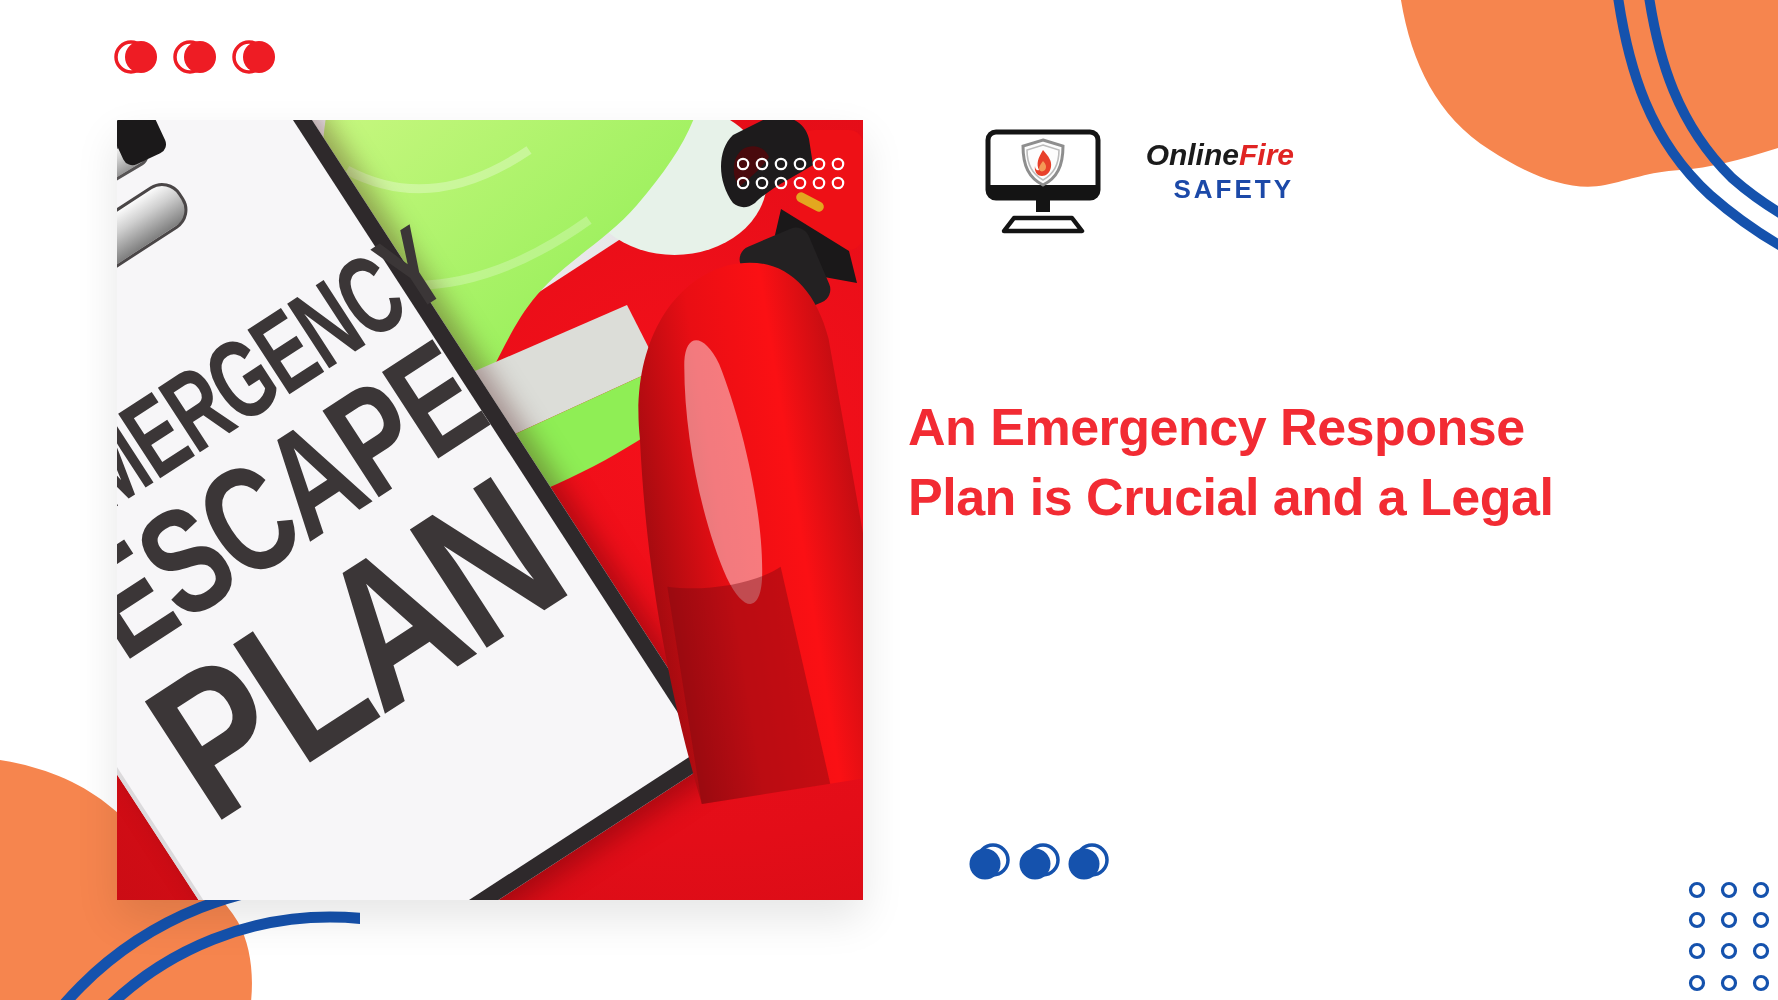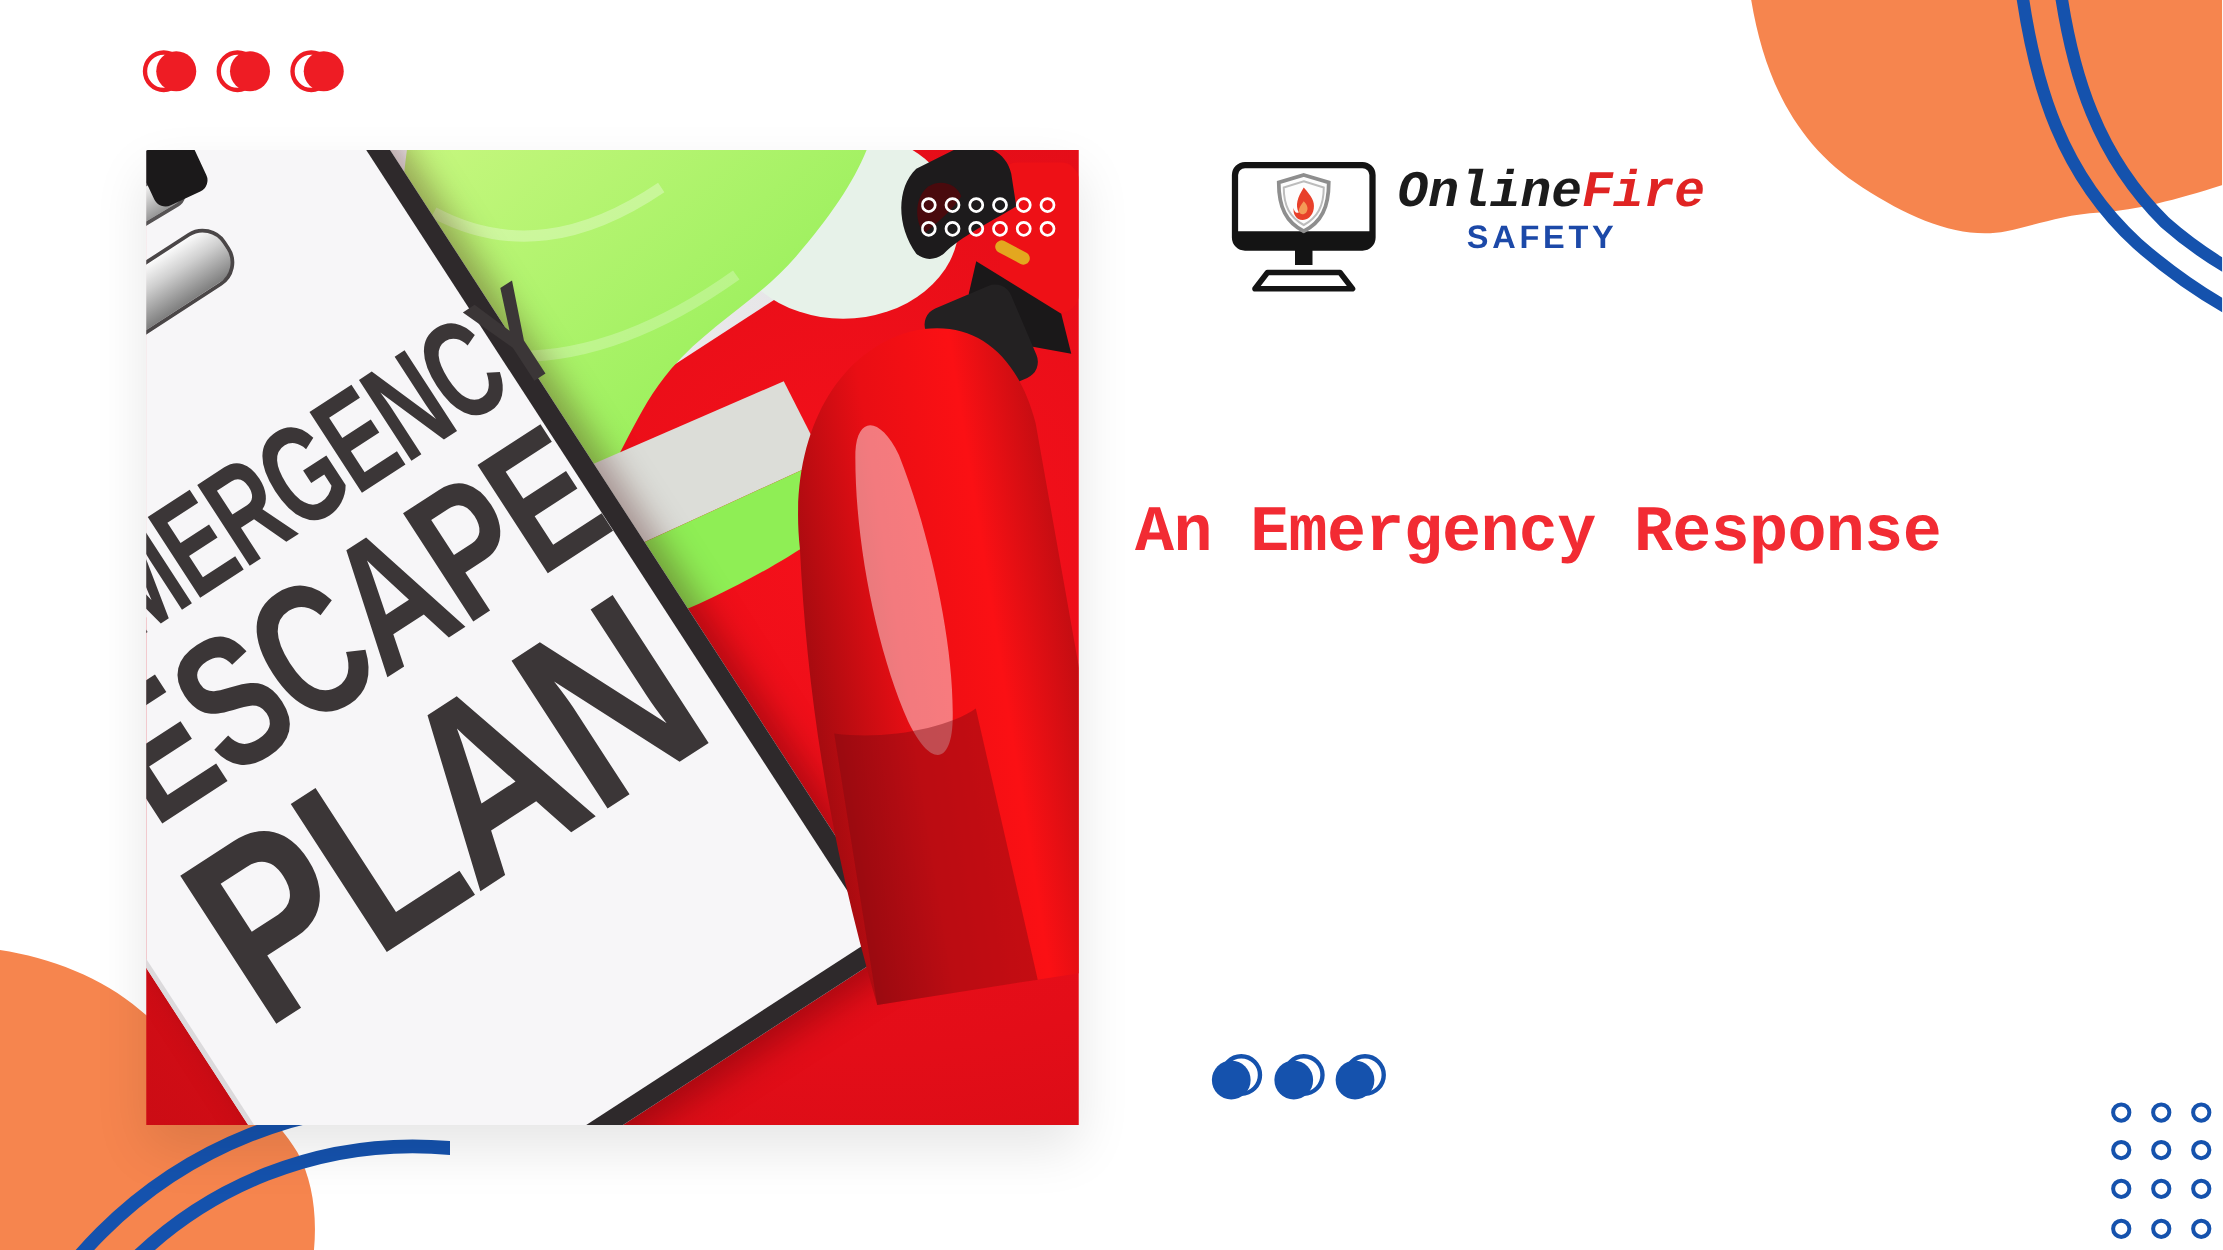--- a/index.html
+++ b/index.html
@@ -28,30 +28,30 @@
             background:linear-gradient(180deg,#fbfbfb 0%,#cfcfcf 40%,#7e7e7e 100%);
             border:3px solid #4a4647;}
   .clip-lever{position:absolute;left:108px;top:32px;width:248px;height:24px;border-radius:12px;
               background:linear-gradient(180deg,#f0f0f0,#979797);border:3px solid #565354;
               transform:rotate(2deg);}
   .clip-cap{position:absolute;left:338px;top:16px;width:46px;height:48px;border-radius:10px;
             background:#1b191a;transform:rotate(8deg);}
 
   
   .headline{position:absolute;left:908px;top:392px;color:#f22b33;font-weight:800;
-            font-size:52px;line-height:70px;letter-spacing:-.5px;font-family:Liberation Mono, monospace;}
+            font-size:52px;line-height:70px;letter-spacing:-.5px;}
   .headline div{white-space:nowrap;}
   .subheadline{position:absolute;left:914px;top:632px;color:#101013;font-weight:700;
                font-size:46px;line-height:52px;white-space:nowrap;letter-spacing:-.5px;}
 
   
   .logo{position:absolute;left:984px;top:128px;display:flex;align-items:flex-start;}
   .logo-text{margin-left:14px;width:176px;text-align:right;margin-top:8px;}
-  .brand-line{font-family:Liberation Mono, monospace;font-style:italic;font-weight:700;
-              font-size:41px;line-height:38px;white-space:nowrap;color:#1b1b1b;}
+  .brand-line{font-family:Liberation Sans, sans-serif;font-style:italic;font-weight:700;
+              font-size:30px;line-height:38px;white-space:nowrap;color:#1b1b1b;}
   .brand-fire{color:#e02423;}
   .brand-safety{font-family:"Liberation Sans",sans-serif;font-weight:bold;font-size:26px;
                 letter-spacing:3px;color:#1c49a8;line-height:26px;margin-top:2px;}
 </style>
 </head>
 <body>
 
 <div class="canvas">
 
   <svg class="abs" style="left:105px;top:25px;" width="180" height="64" viewBox="0 0 180 64">
@@ -186,20 +186,21 @@
     <div class="logo-text">
       <div class="brand-line">
         <span>Online</span><span class="brand-fire">Fire</span>
       </div>
       <div class="brand-safety">SAFETY</div>
     </div>
   </div>
 
   <div class="headline">
     <div>An Emergency Response</div>
+    <div>Plan is Crucial and a Legal</div>
   </div>
 
   <svg class="abs" style="left:958px;top:838px;" width="160" height="52" viewBox="0 0 160 52">
     <g>
       <circle cx="35" cy="22" r="15" fill="none" stroke="#1552ad" stroke-width="3.5"></circle>
       <circle cx="27" cy="26" r="15.5" fill="#1552ad"></circle>
       <circle cx="85" cy="22" r="15" fill="none" stroke="#1552ad" stroke-width="3.5"></circle>
       <circle cx="77" cy="26" r="15.5" fill="#1552ad"></circle>
       <circle cx="134" cy="22" r="15" fill="none" stroke="#1552ad" stroke-width="3.5"></circle>
       <circle cx="126" cy="26" r="15.5" fill="#1552ad"></circle>

